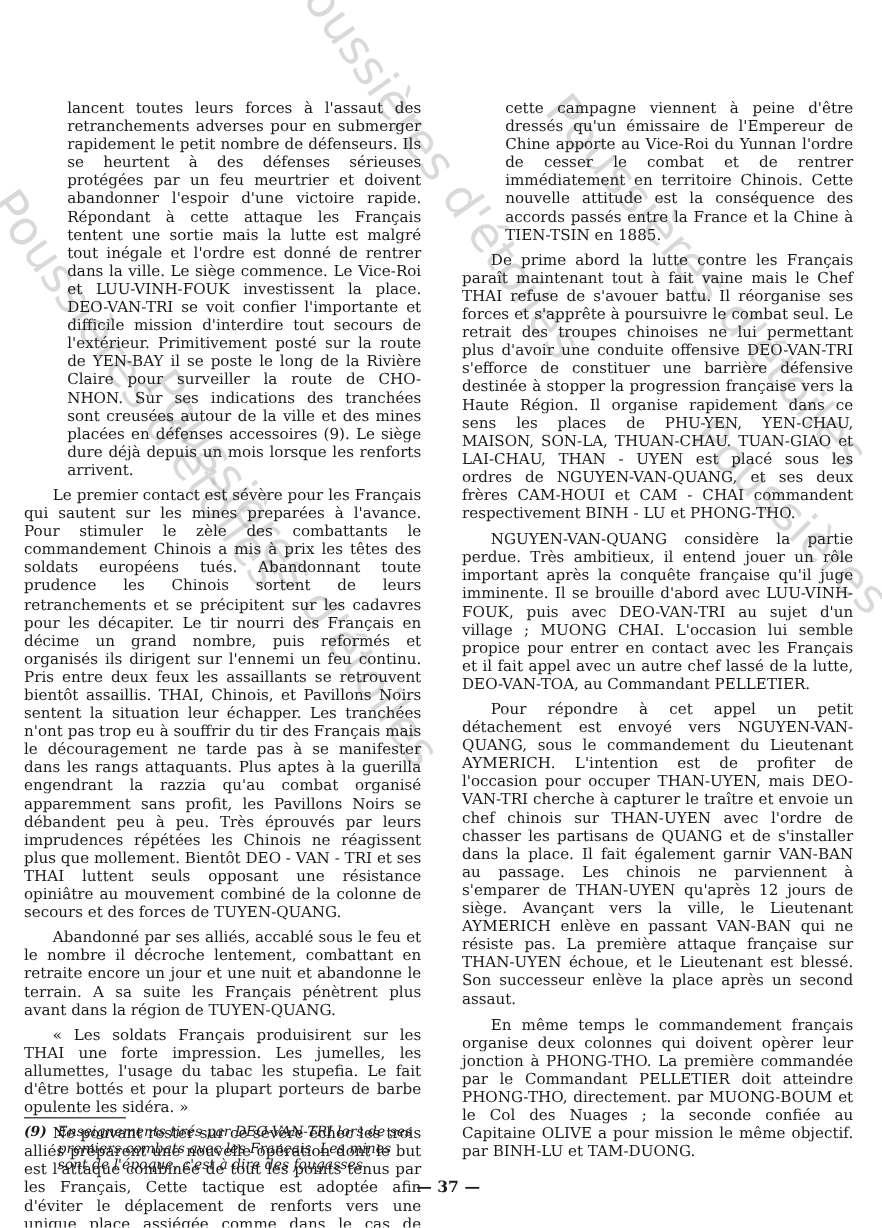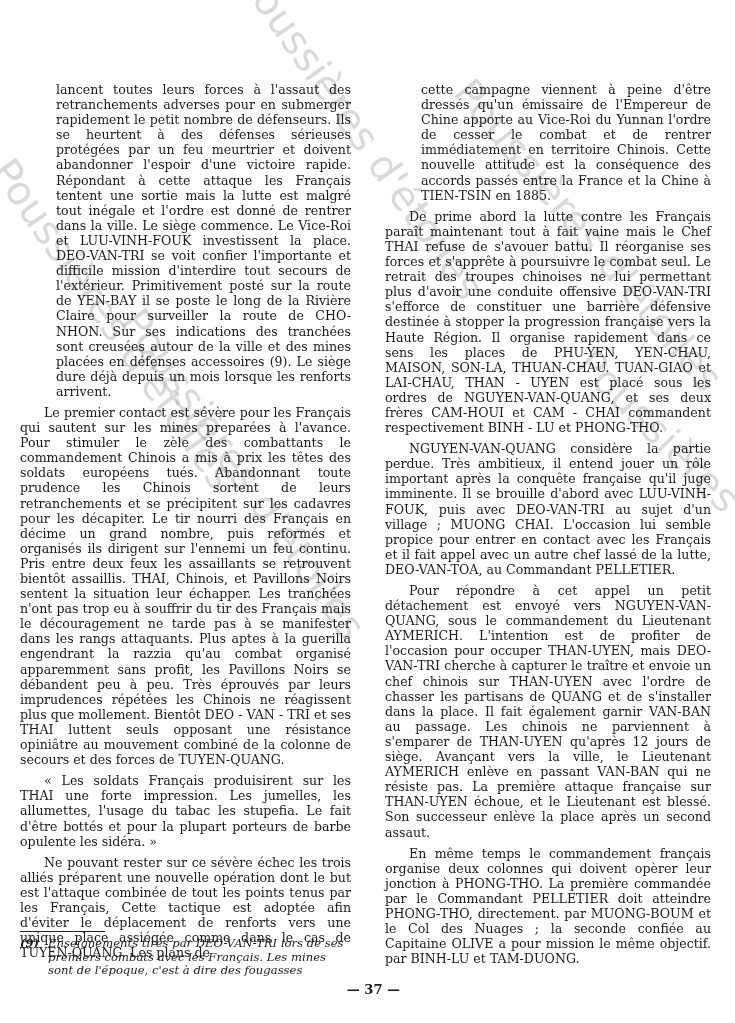--- a/index.html
+++ b/index.html
@@ -54,20 +54,21 @@
 
   <div class="watermark wm1">Poussières d'étoiles</div>
   <div class="watermark wm2">Poussières d'étoiles</div>
   <div class="watermark wm3">Poussières d'étoiles</div>
   <div class="watermark wm4">Poussières d'étoiles</div>
   <div class="watermark wm5">Poussières d'étoiles</div>
 
   <div class="col col-left">
     <p class="cont">lancent toutes leurs forces à l'assaut des retranchements adverses pour en submerger rapidement le petit nombre de défenseurs. Ils se heurtent à des défenses sérieuses protégées par un feu meurtrier et doivent abandonner l'espoir d'une victoire rapide. Répondant à cette attaque les Français tentent une sortie mais la lutte est malgré tout inégale et l'ordre est donné de rentrer dans la ville. Le siège commence. Le Vice-Roi et LUU-VINH-FOUK investissent la place. DEO-VAN-TRI se voit confier l'importante et difficile mission d'interdire tout secours de l'extérieur. Primitivement posté sur la route de YEN-BAY il se poste le long de la Rivière Claire pour surveiller la route de CHO-NHON. Sur ses indications des tranchées sont creusées autour de la ville et des mines placées en défenses accessoires (9). Le siège dure déjà depuis un mois lorsque les renforts arrivent.</p>
     <p>Le premier contact est sévère pour les Français qui sautent sur les mines preparées à l'avance. Pour stimuler le zèle des combattants le commandement Chinois a mis à prix les têtes des soldats européens tués. Abandonnant toute prudence les Chinois sortent de leurs retranchements et se précipitent sur les cadavres pour les décapiter. Le tir nourri des Français en décime un grand nombre, puis reformés et organisés ils dirigent sur l'ennemi un feu continu. Pris entre deux feux les assaillants se retrouvent bientôt assaillis. THAI, Chinois, et Pavillons Noirs sentent la situation leur échapper. Les tranchées n'ont pas trop eu à souffrir du tir des Français mais le découragement ne tarde pas à se manifester dans les rangs attaquants. Plus aptes à la guerilla engendrant la razzia qu'au combat organisé apparemment sans profit, les Pavillons Noirs se débandent peu à peu. Très éprouvés par leurs imprudences répétées les Chinois ne réagissent plus que mollement. Bientôt DEO - VAN - TRI et ses THAI luttent seuls opposant une résistance opiniâtre au mouvement combiné de la colonne de secours et des forces de TUYEN-QUANG.</p>
+    <p>Abandonné par ses alliés, accablé sous le feu et le nombre il décroche lentement, combattant en retraite encore un jour et une nuit et abandonne le terrain. A sa suite les Français pénètrent plus avant dans la région de TUYEN-QUANG.</p>
     <p>« Les soldats Français produisirent sur les THAI une forte impression. Les jumelles, les allumettes, l'usage du tabac les stupefia. Le fait d'être bottés et pour la plupart porteurs de barbe opulente les sidéra. »</p>
     <p>Ne pouvant rester sur ce sévère échec les trois alliés préparent une nouvelle opération dont le but est l'attaque combinée de tout les points tenus par les Français, Cette tactique est adoptée afin d'éviter le déplacement de renforts vers une unique place assiégée comme dans le cas de TUYEN-QUANG. Les plans de</p>
   </div>
 
   <div class="footnote-rule"></div>
   <div class="footnote">
     <span class="fn-mark">(9)</span>
     <span class="fn-text">Enseignements tirés par DEO-VAN-TRI lors de ses premiers combats avec les Français. Les mines sont de l'époque, c'est à dire des fougasses</span>
   </div>
 

